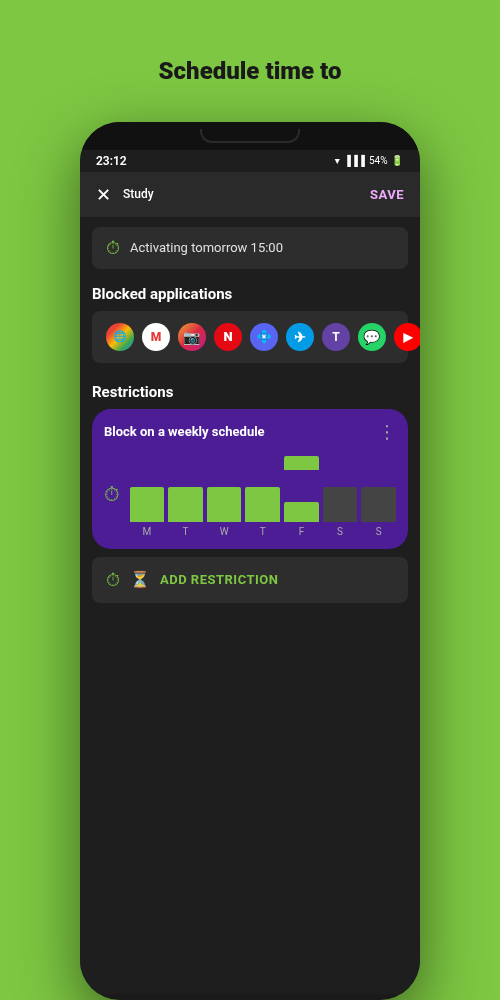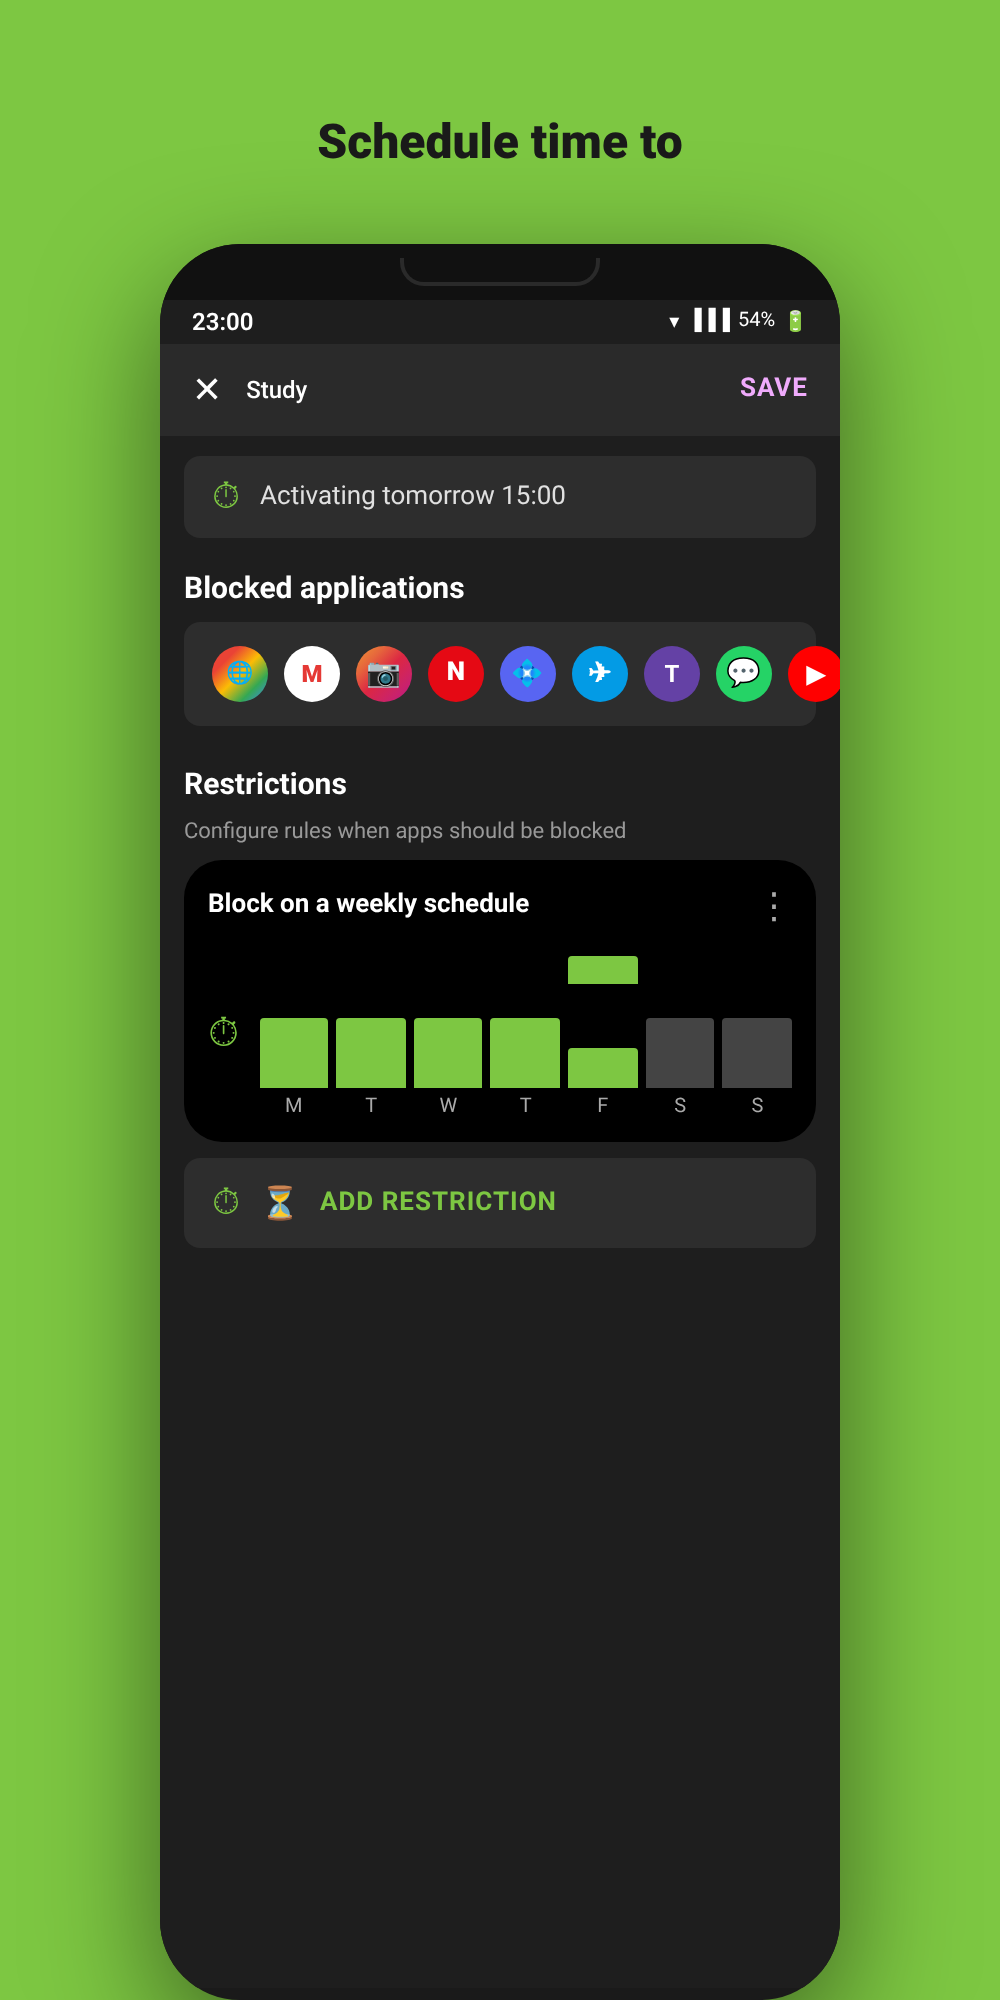--- a/index.html
+++ b/index.html
@@ -161,21 +161,21 @@
 
     .more-dots { color: #aaa; font-size: 18px; cursor: pointer; }
 
     .section-subtitle {
       color: #999;
       font-size: 11px;
       padding: 0 12px 8px;
     }
 
     .schedule-card {
-      background: #000000;
+      background: #4c1d95;
       margin: 0 12px 8px;
       border-radius: 19px;
       padding: 12px;
     }
 
     .schedule-header {
       display: flex;
       justify-content: space-between;
       align-items: center;
       margin-bottom: 10px;
@@ -301,21 +301,21 @@
 </div>
 
 <div class="phone-wrapper">
   <div class="phone-shell">
 
     <div class="phone-notch">
       <div class="notch-bar"></div>
     </div>
 
     <div class="status-bar">
-      <span class="status-time">23:00</span>
+      <span class="status-time">23:12</span>
       <div class="status-icons">
         <span>▾</span>
         <span>▐▐▐</span>
         <span>54%</span>
         <span>🔋</span>
       </div>
     </div>
 
     <div class="screen-content">
 
@@ -351,21 +351,20 @@
           <div class="app-icon" style="background:#6441a5; color:#fff; font-size:12px; font-weight:700;">T</div>
 
           <div class="app-icon" style="background:#25d366; color:#fff; font-size:14px;">💬</div>
 
           <div class="app-icon" style="background:#ff0000; color:#fff; font-size:12px;">▶</div>
         </div>
 
       </div>
 
       <div class="section-label">Restrictions</div>
-      <div class="section-subtitle">Configure rules when apps should be blocked</div>
 
       <div class="schedule-card">
         <div class="schedule-header">
           <span class="schedule-title">Block on a weekly schedule</span>
           <span class="more-dots">⋮</span>
         </div>
         <div class="schedule-body">
           <span class="schedule-clock">⏱</span>
           <div class="schedule-grid">
 

